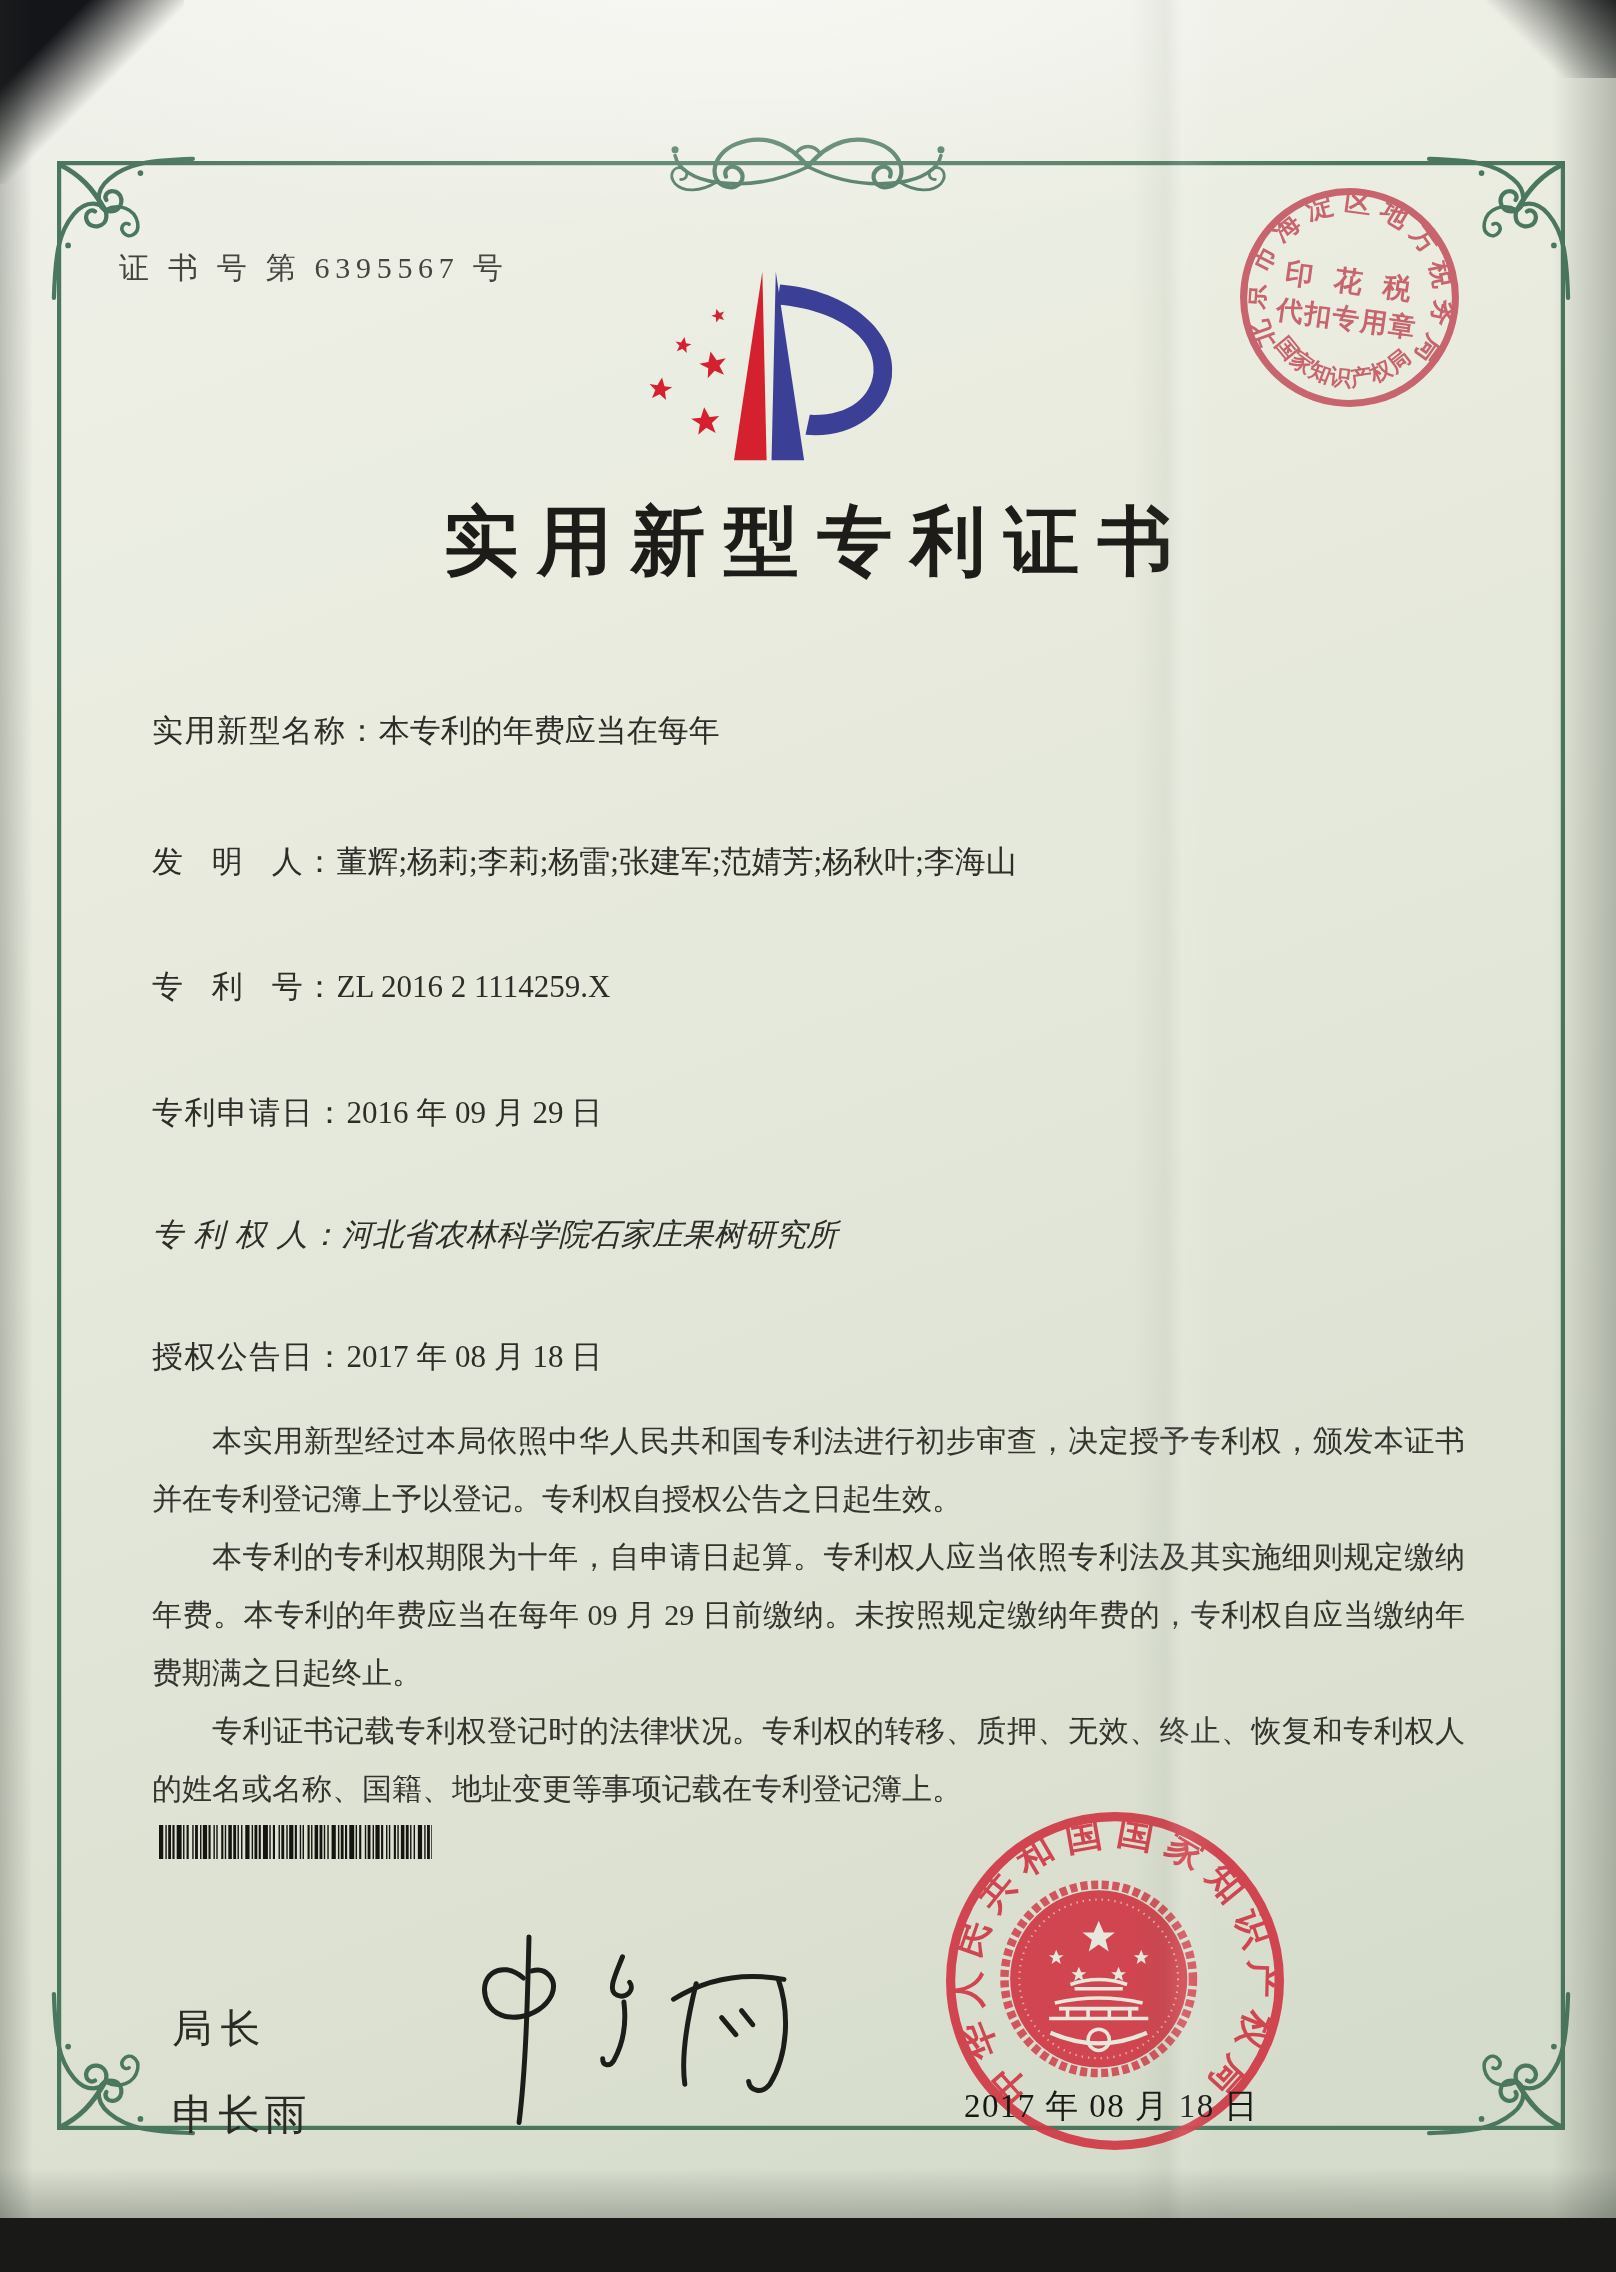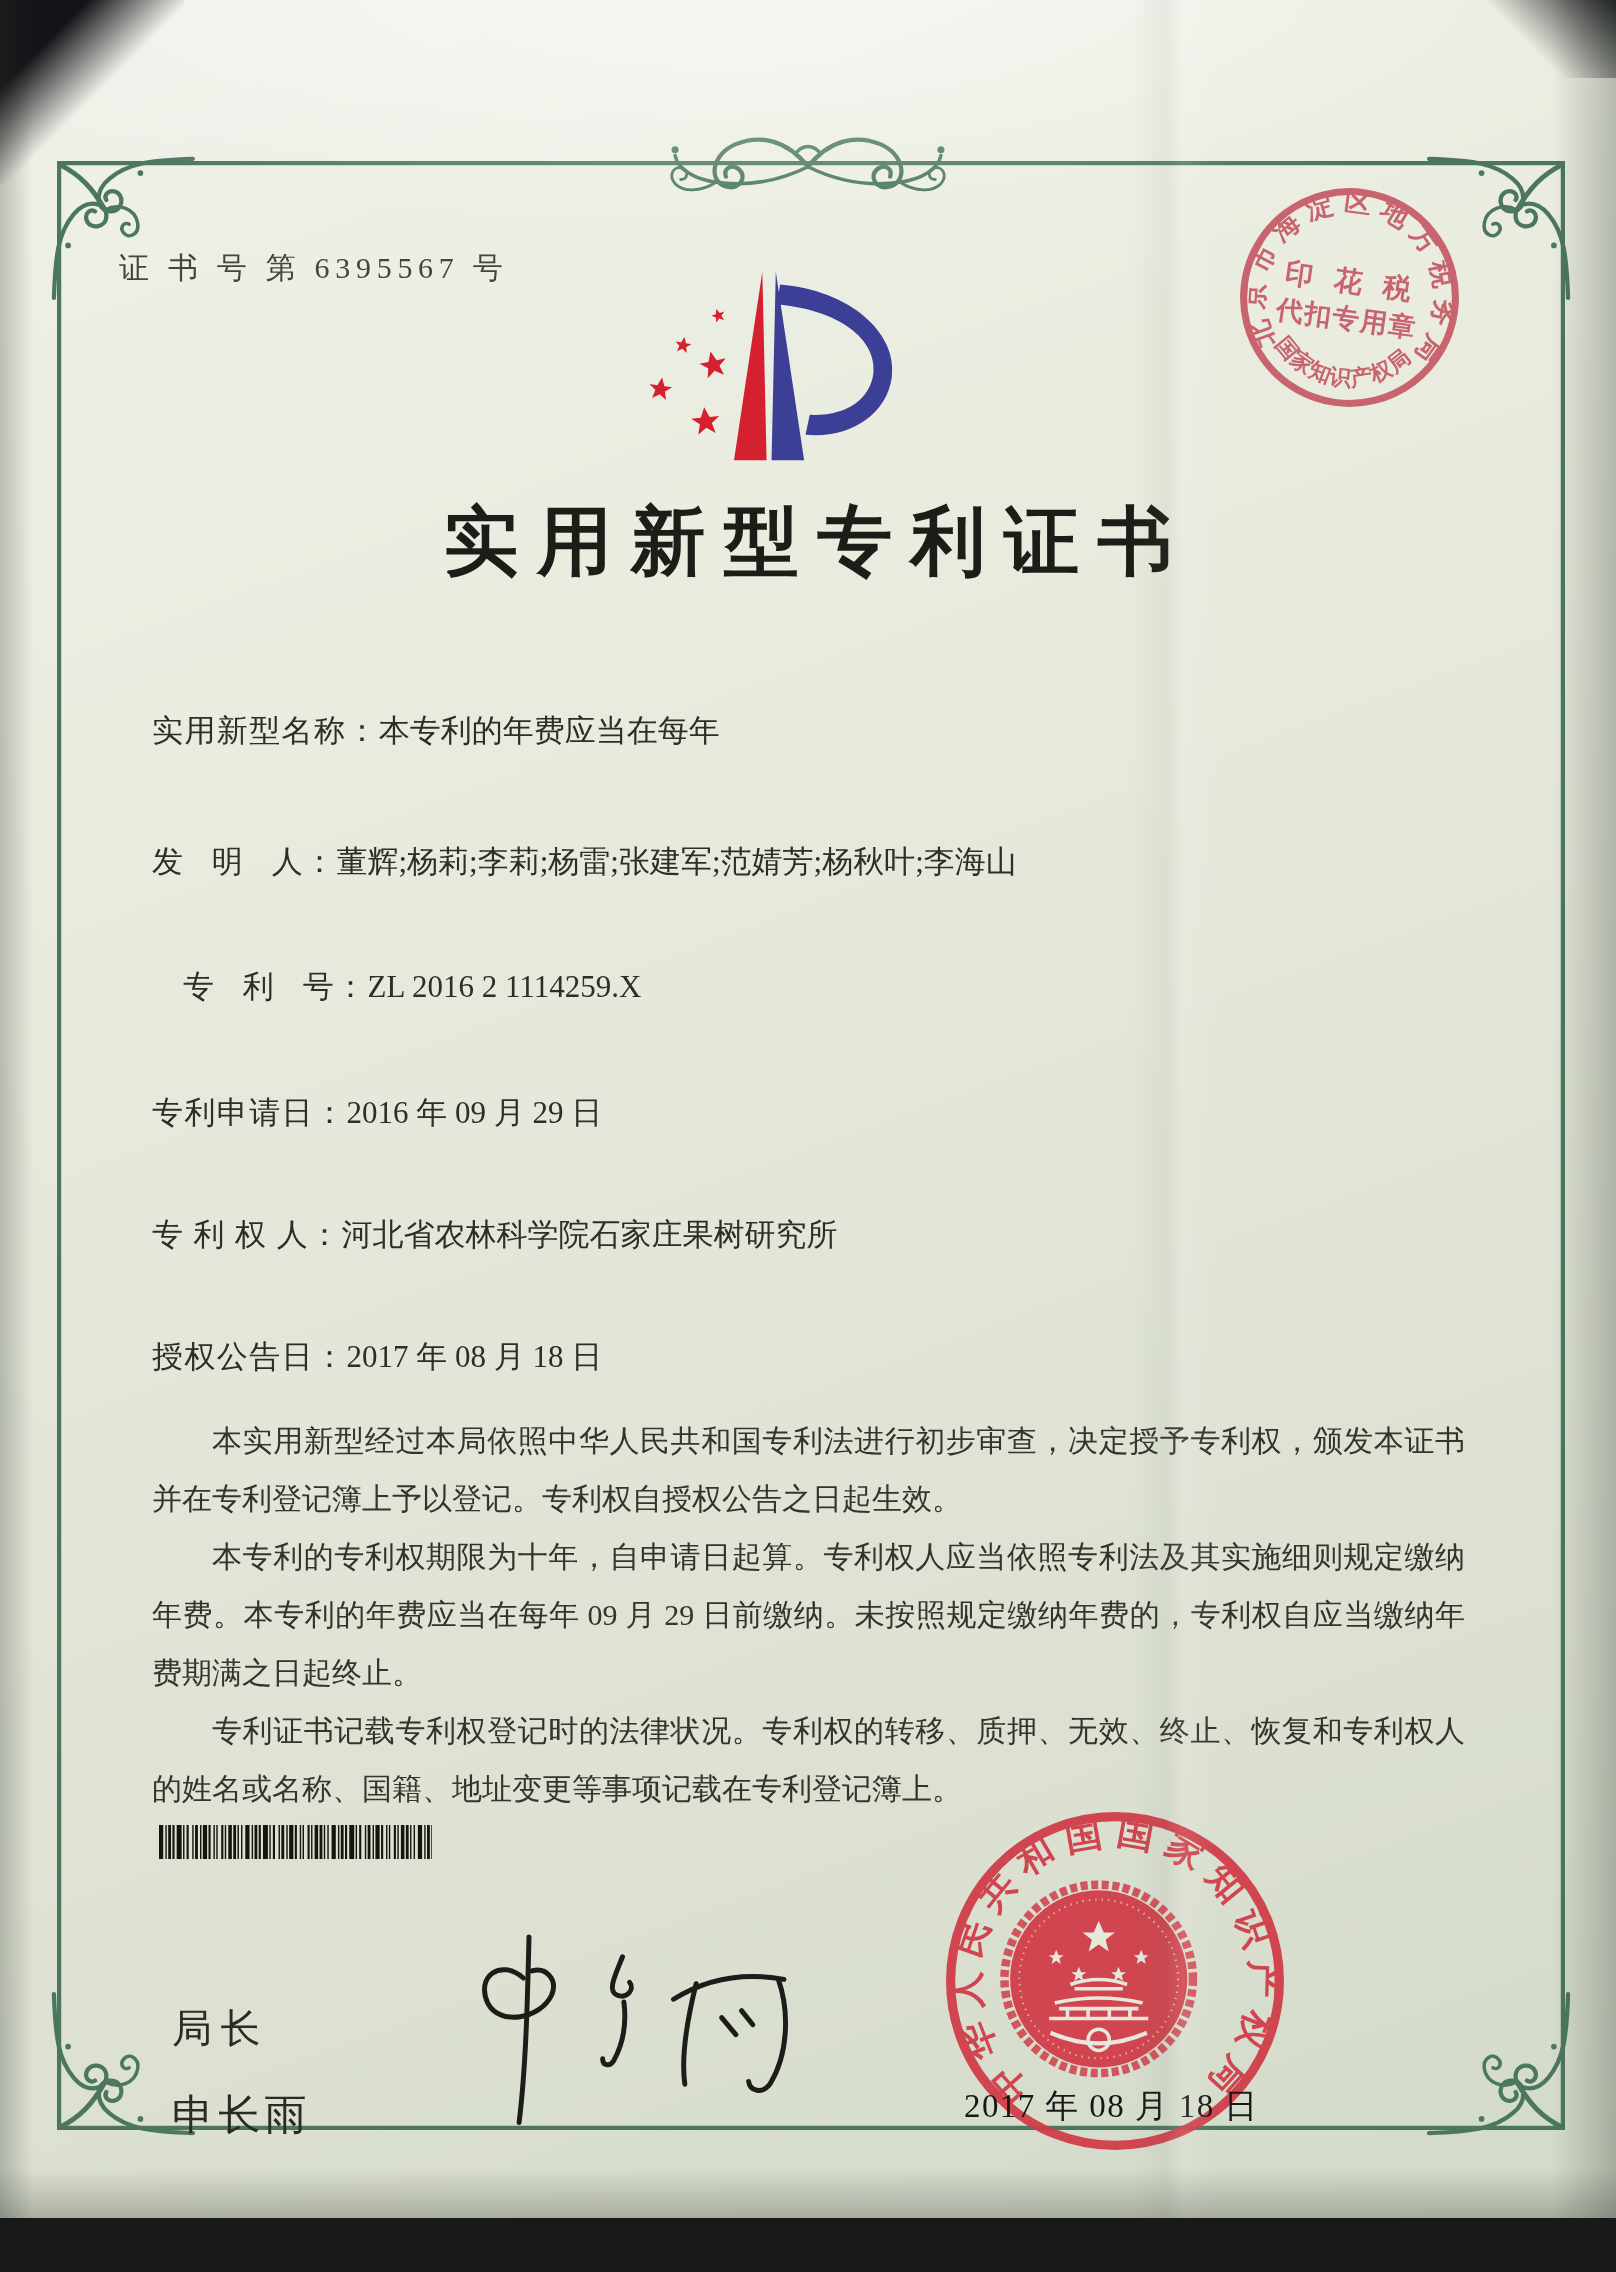--- a/index.html
+++ b/index.html
@@ -44,22 +44,22 @@
 
   .tax-stamp{position:absolute;left:1233px;top:181px;width:233px;height:233px;transform:rotate(8deg);opacity:.88;}
 
   .logo{position:absolute;left:637px;top:269px;width:262px;height:228px;}
 
   .title{position:absolute;left:0;right:0;top:492px;margin:0;text-align:center;
     font-size:75px;font-weight:bold;letter-spacing:18.4px;text-indent:18.4px;color:#1d1c18;}
 
   .frow{position:absolute;left:152px;font-size:31px;white-space:pre;color:#2e2d28;}
   .frow .flabel{letter-spacing:1.4px;}
-  .f0{top:710px;} .f1{top:841px;} .f2{top:966px;margin-left:31px;}
-  .f3{top:1092px;} .f4{top:1214px;} .f5{top:1336px;}
+  .f0{top:710px;} .f1{top:841px;} .f2{top:966px;}
+  .f3{top:1092px;} .f4{top:1214px;font-style:italic;} .f5{top:1336px;}
 
   .paras{position:absolute;left:152px;top:1412px;width:1313px;font-size:30px;line-height:58px;
     text-align:justify;color:#34332e;}
   .paras p{margin:0;text-indent:2em;}
 
   .barcode{position:absolute;left:159px;top:1825px;width:273px;height:34px;}
 
   .pos-label{position:absolute;left:172px;top:2001px;font-size:40px;letter-spacing:8.5px;color:#2b2b26;white-space:pre;}
   .issuer-name{position:absolute;left:172px;top:2087px;font-size:42px;letter-spacing:4.2px;color:#2b2b26;white-space:pre;}
   .signature{position:absolute;left:410px;top:1910px;width:425px;height:255px;}

